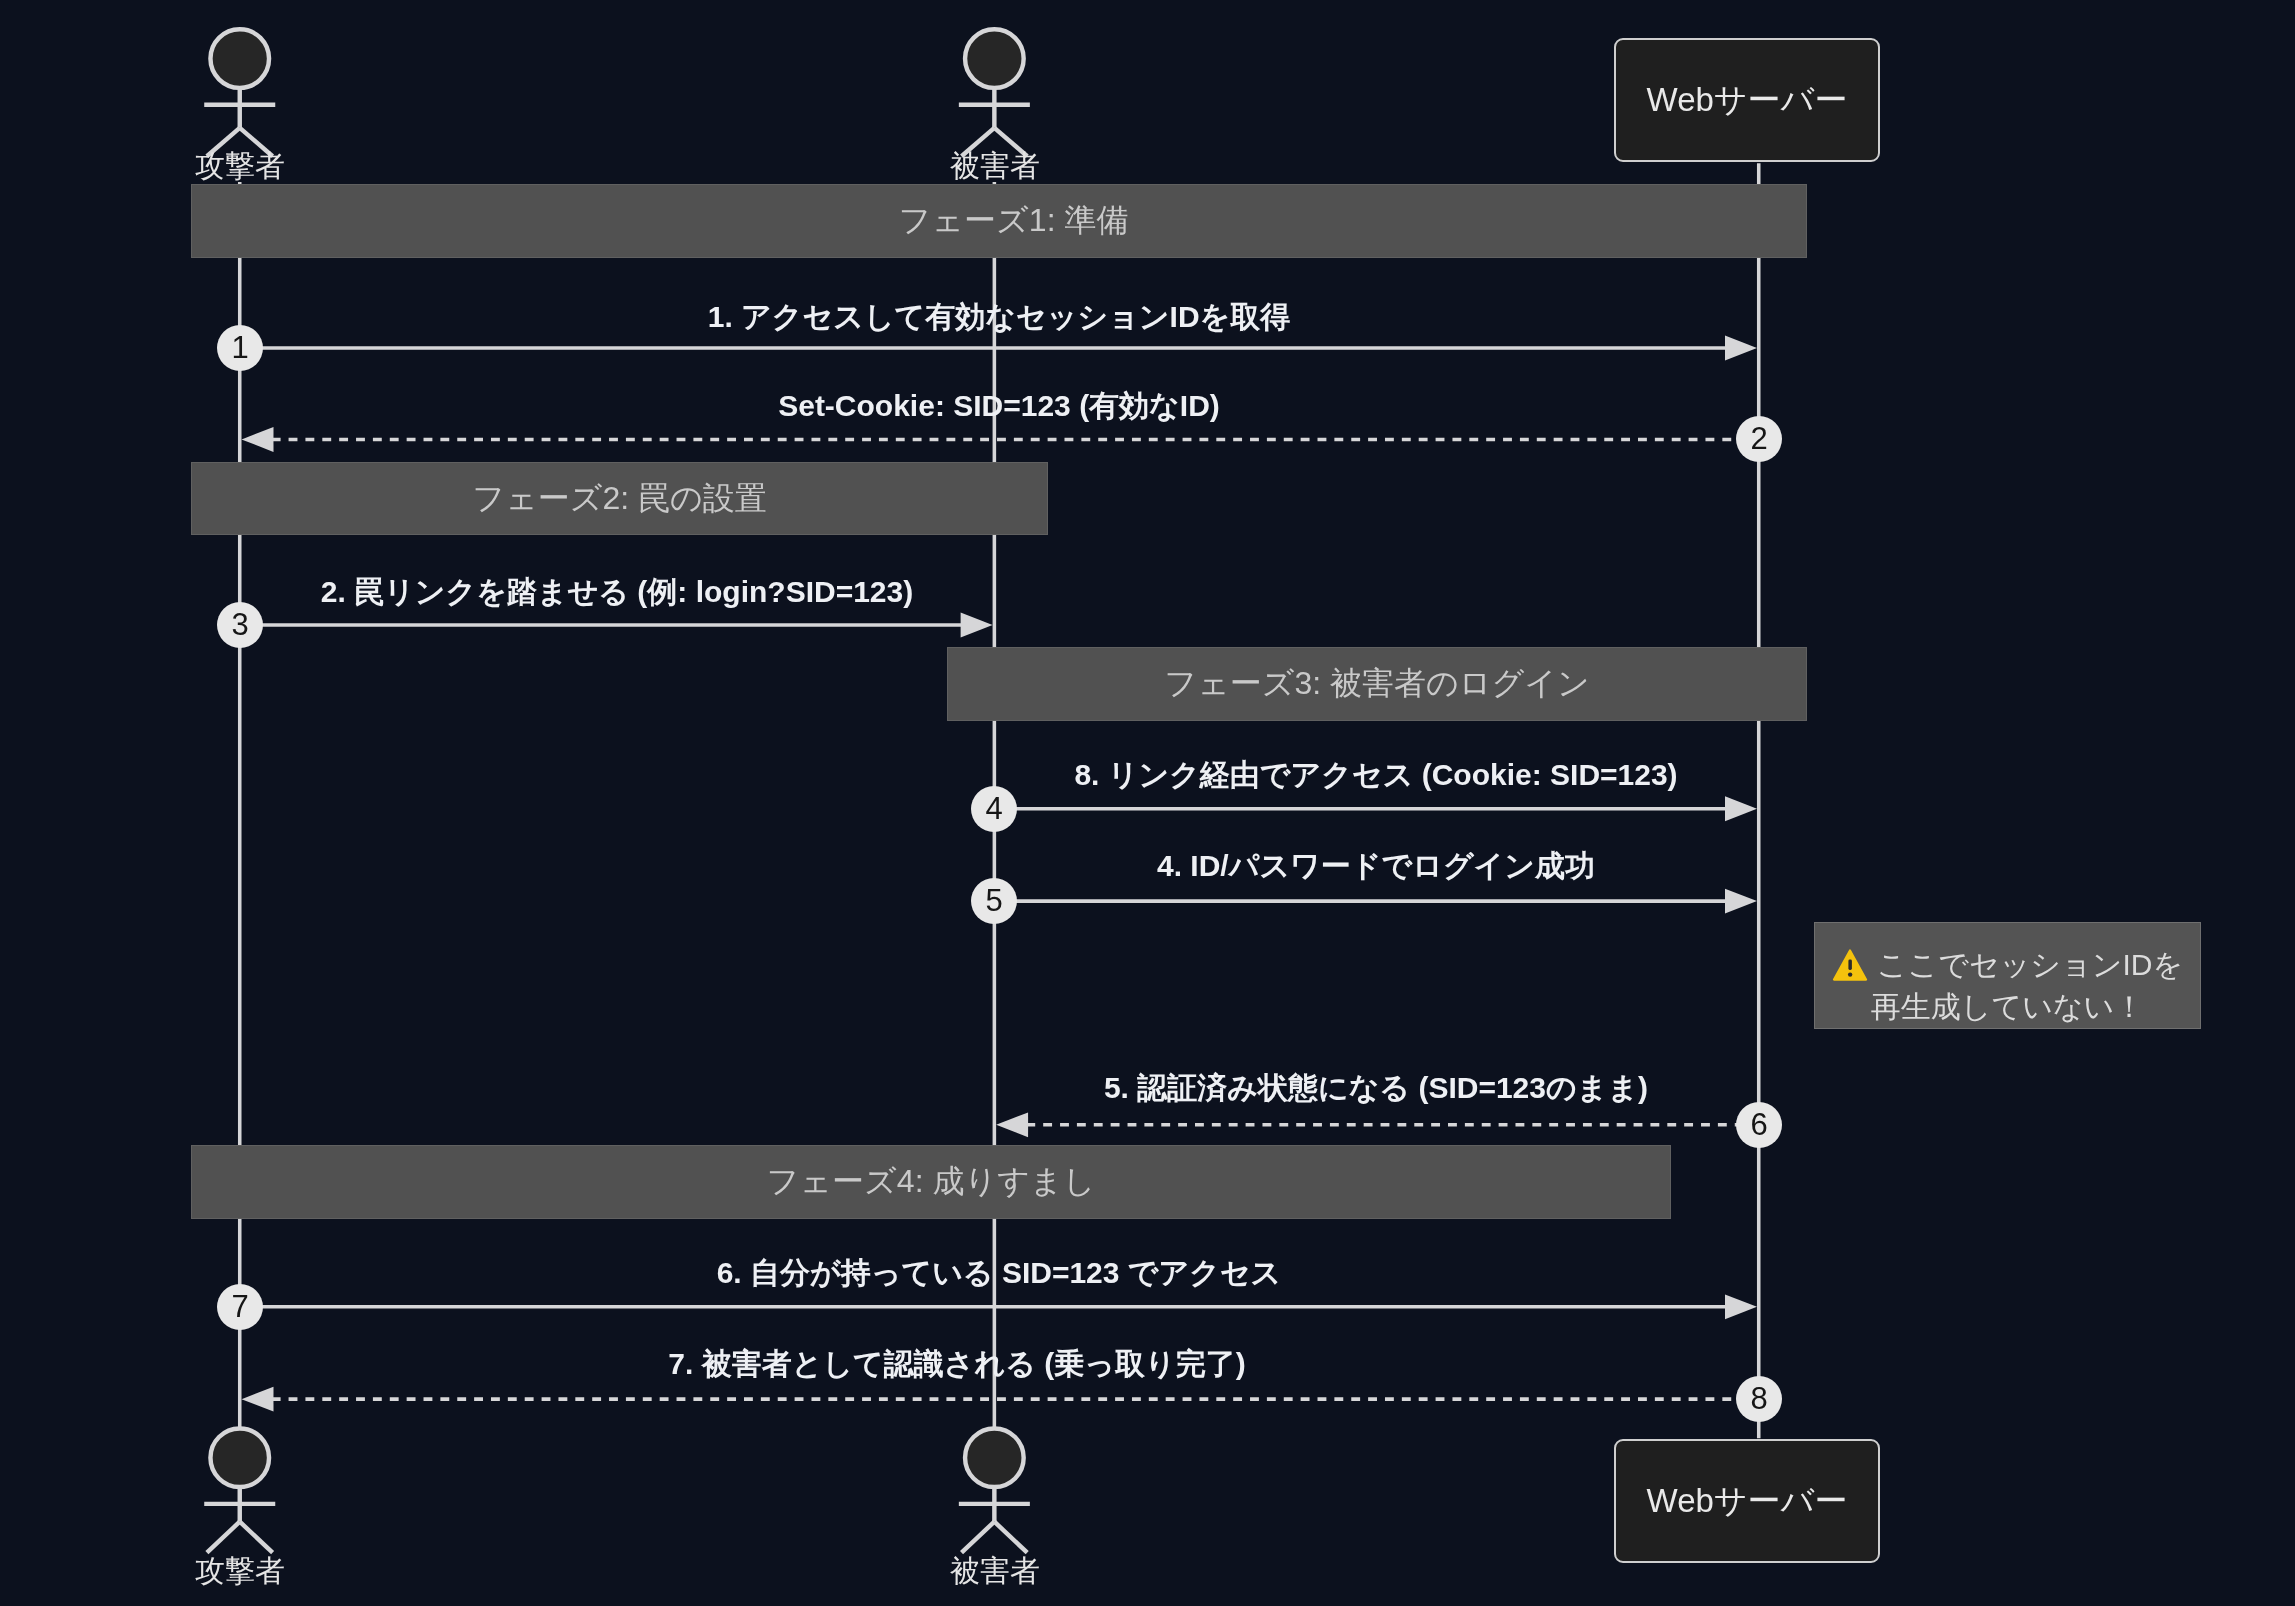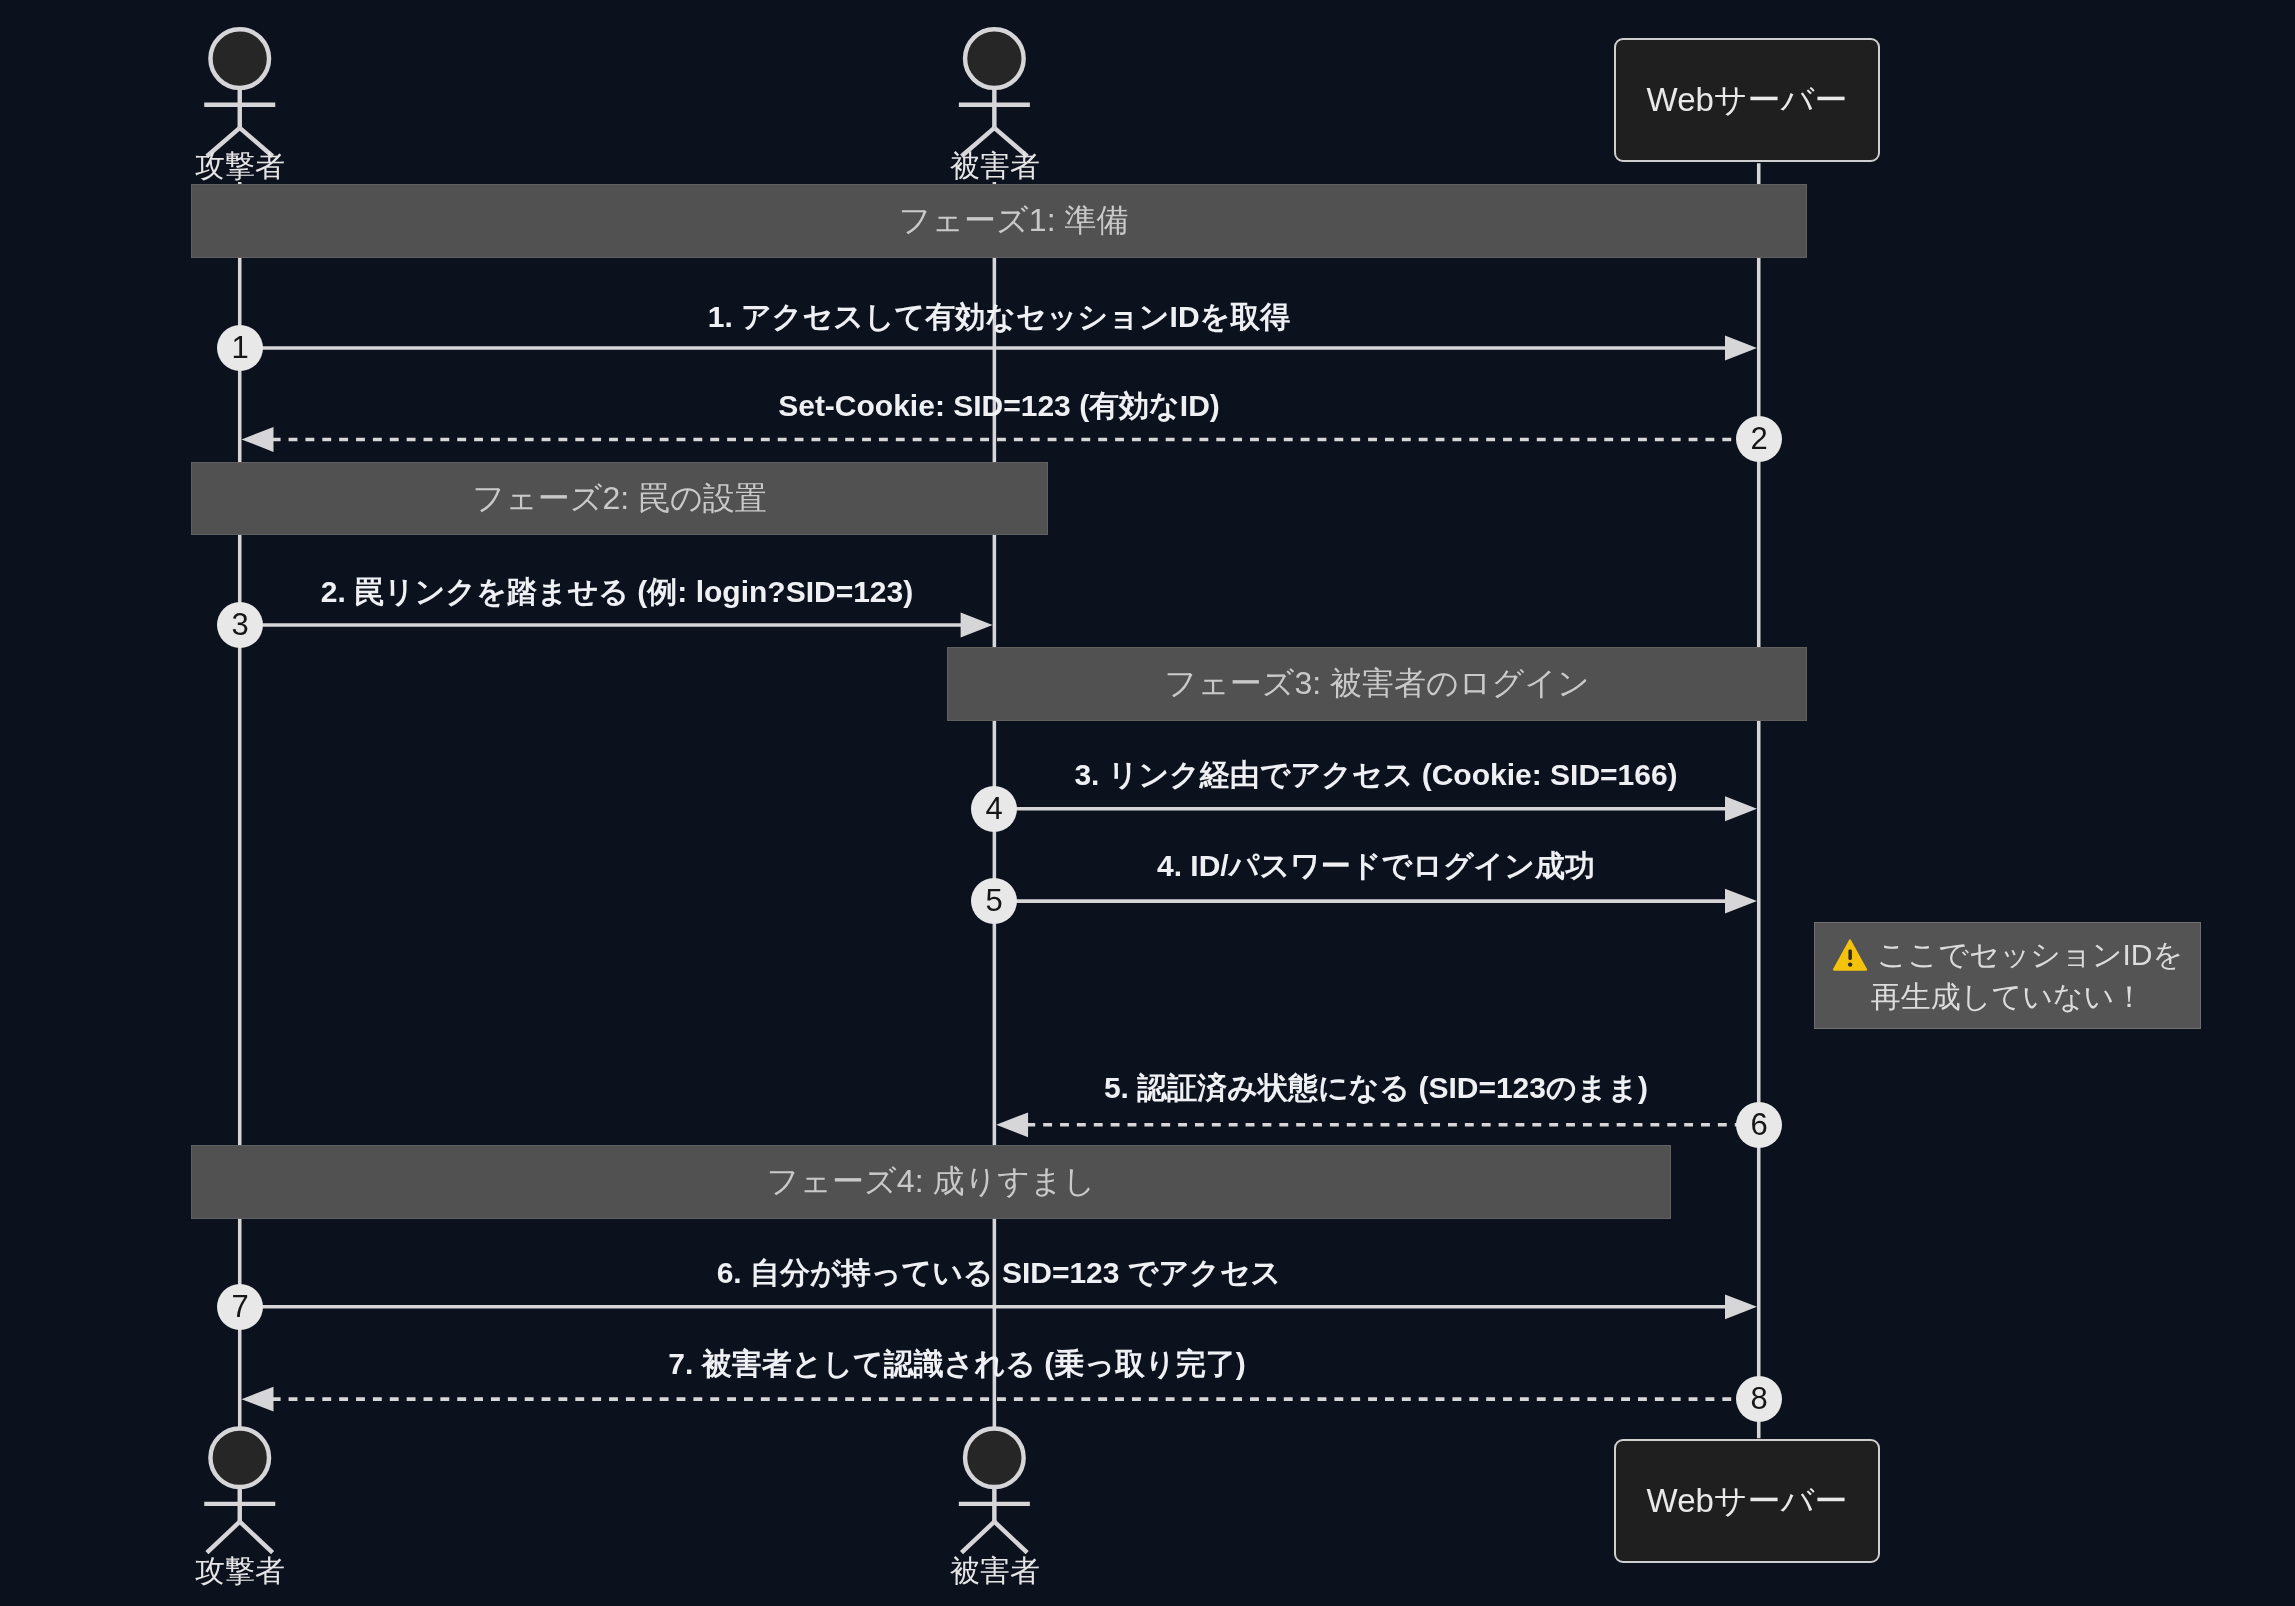--- a/index.html
+++ b/index.html
@@ -34,21 +34,21 @@
   }
   .actor-label{
     position:absolute;transform:translateX(-50%);
     color:#e5e5e5;font-size:30px;font-weight:500;white-space:nowrap;
     height:34px;line-height:34px;z-index:3;
   }
   .note{
     position:absolute;left:1814px;top:922px;width:387px;height:107px;
     background:#545454;border:1.8px solid #6f6f6f;box-sizing:border-box;
     color:#dcdcdc;font-size:30px;font-weight:500;line-height:42px;
-    display:flex;flex-direction:column;align-items:center;justify-content:center;
+    display:flex;flex-direction:column;align-items:center;justify-content:flex-end;
     z-index:3;
   }
   .note .row{display:flex;align-items:center;gap:9px;white-space:nowrap;}
 </style>
 </head>
 <body>
 
 <div class="stage">
 
   <svg class="wires" width="2295" height="1606" viewBox="0 0 2585 1809">
@@ -141,21 +141,21 @@
   <div class="band" style="left:947px;top:647px;width:860px;height:74px;">
     <span>フェーズ3: 被害者のログイン</span>
   </div>
   <div class="band" style="left:191px;top:1145px;width:1480px;height:74px;">
     <span>フェーズ4: 成りすまし</span>
   </div>
 
   <div class="msg" style="left:999px;top:299px;">1. アクセスして有効なセッションIDを取得</div>
   <div class="msg" style="left:999px;top:388px;">Set-Cookie: SID=123 (有効なID)</div>
   <div class="msg" style="left:617px;top:574px;">2. 罠リンクを踏ませる (例: login?SID=123)</div>
-  <div class="msg" style="left:1376px;top:757px;">3. リンク経由でアクセス (Cookie: SID=166)</div>
+  <div class="msg" style="left:1376px;top:757px;">8. リンク経由でアクセス (Cookie: SID=123)</div>
   <div class="msg" style="left:1376px;top:848px;">4. ID/パスワードでログイン成功</div>
   <div class="msg" style="left:1376px;top:1070px;">5. 認証済み状態になる (SID=123のまま)</div>
   <div class="msg" style="left:999px;top:1255px;">6. 自分が持っている SID=123 でアクセス</div>
   <div class="msg" style="left:957px;top:1346px;">7. 被害者として認識される (乗っ取り完了)</div>
 
   <div class="seq-circle" style="left:217px;top:325px;">1</div>
   <div class="seq-circle" style="left:1736px;top:416px;">2</div>
   <div class="seq-circle" style="left:217px;top:602px;">3</div>
   <div class="seq-circle" style="left:971px;top:786px;">4</div>
   <div class="seq-circle" style="left:971px;top:878px;">5</div>

